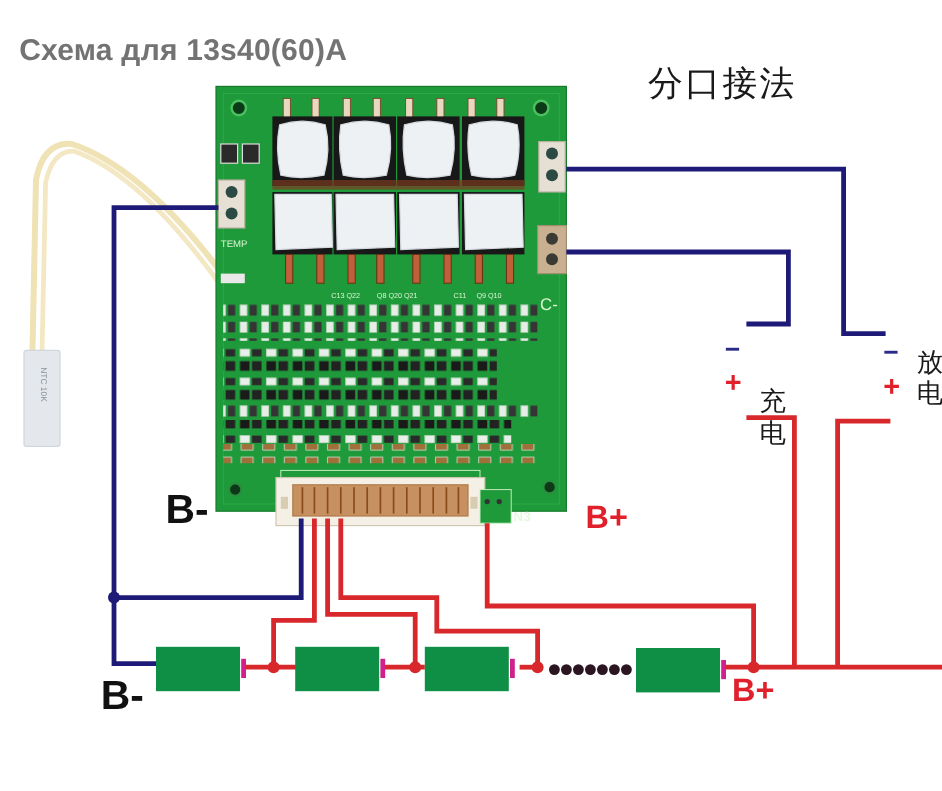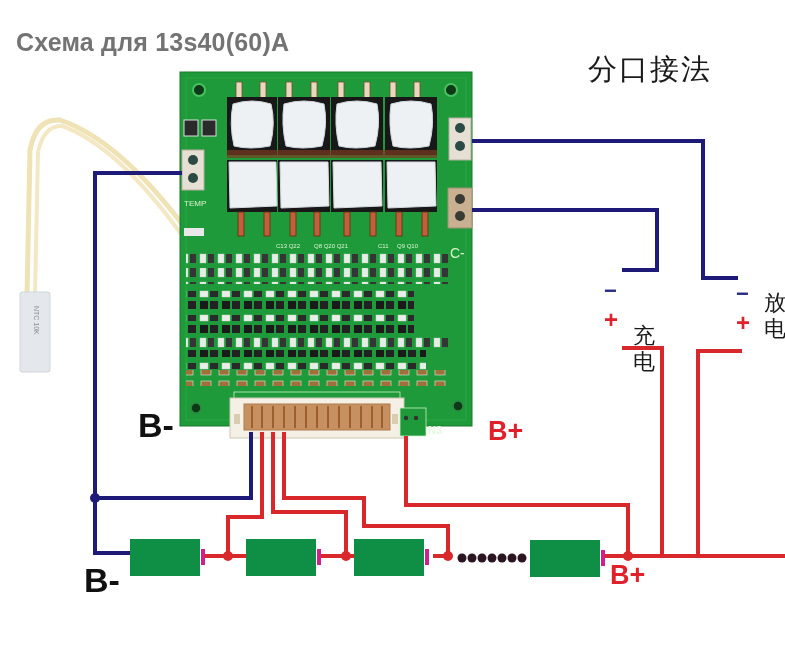--- a/index.html
+++ b/index.html
@@ -1,19 +1,19 @@
 <!DOCTYPE html>
 <html><head>
 <meta charset="utf-8">
 <style>
   html, body { margin: 0; padding: 0; background: #ffffff; }
   body { width: 785px; height: 659px; position: relative; overflow: hidden; font-family: "DejaVu Sans", sans-serif; }
   #stage { position: absolute; left: 0; top: 0; width: 785px; height: 659px; }
   .title-ru { position: absolute; left: 16px; top: 28px; font-family: "Liberation Sans", sans-serif; font-weight: bold; font-size: 25px; color: #737373; letter-spacing: 0.2px; white-space: nowrap; }
-  .title-cn { position: absolute; left: 540px; top: 50px; font-family: "DejaVu Sans", sans-serif; font-size: 29px; color: #1a1a1a; white-space: nowrap; letter-spacing: 2px; margin-left: 48px; }
+  .title-cn { position: absolute; left: 540px; top: 50px; font-family: "DejaVu Sans", sans-serif; font-size: 29px; color: #1a1a1a; white-space: nowrap; letter-spacing: 2px; }
   .lbl { position: absolute; font-family: "Liberation Sans", sans-serif; font-weight: bold; white-space: nowrap; line-height: 1; }
   .lbl-bminus-top { left: 138px; top: 408px; font-size: 34px; color: #111; }
   .lbl-bplus-top { left: 488px; top: 418px; font-size: 27px; color: #e0202a; }
   .lbl-bminus-bot { left: 84px; top: 563px; font-size: 34px; color: #111; }
   .lbl-bplus-bot { left: 610px; top: 562px; font-size: 27px; color: #e0202a; }
   .vert-cn { position: absolute; font-family: "DejaVu Sans", sans-serif; font-size: 22px; color: #1a1a1a; line-height: 26px; width: 24px; text-align: center; }
   .vc-charge { left: 632px; top: 283px; margin-top: 40px; }
   .vc-discharge { left: 731px; top: 290px; margin-left: 32px; }
   .sign { position: absolute; font-family: "Liberation Sans", sans-serif; font-weight: bold; line-height: 1; }
   .s-minus-l { left: 604px; top: 280px; font-size: 22px; color: #2a2a88; }

